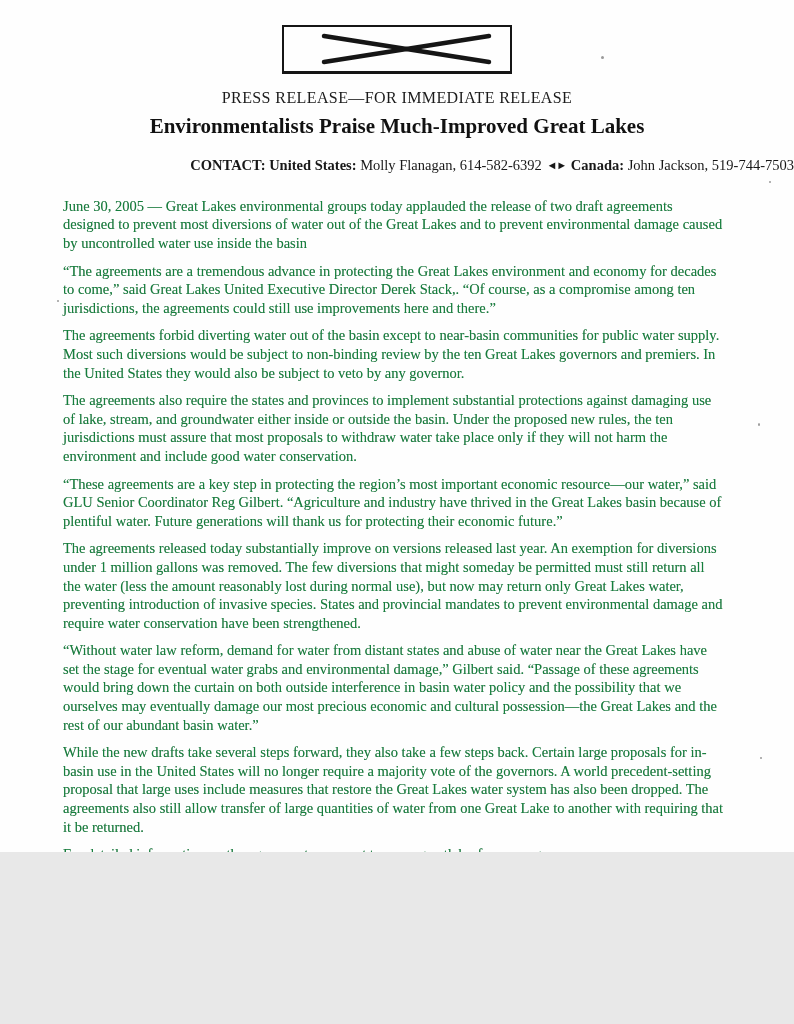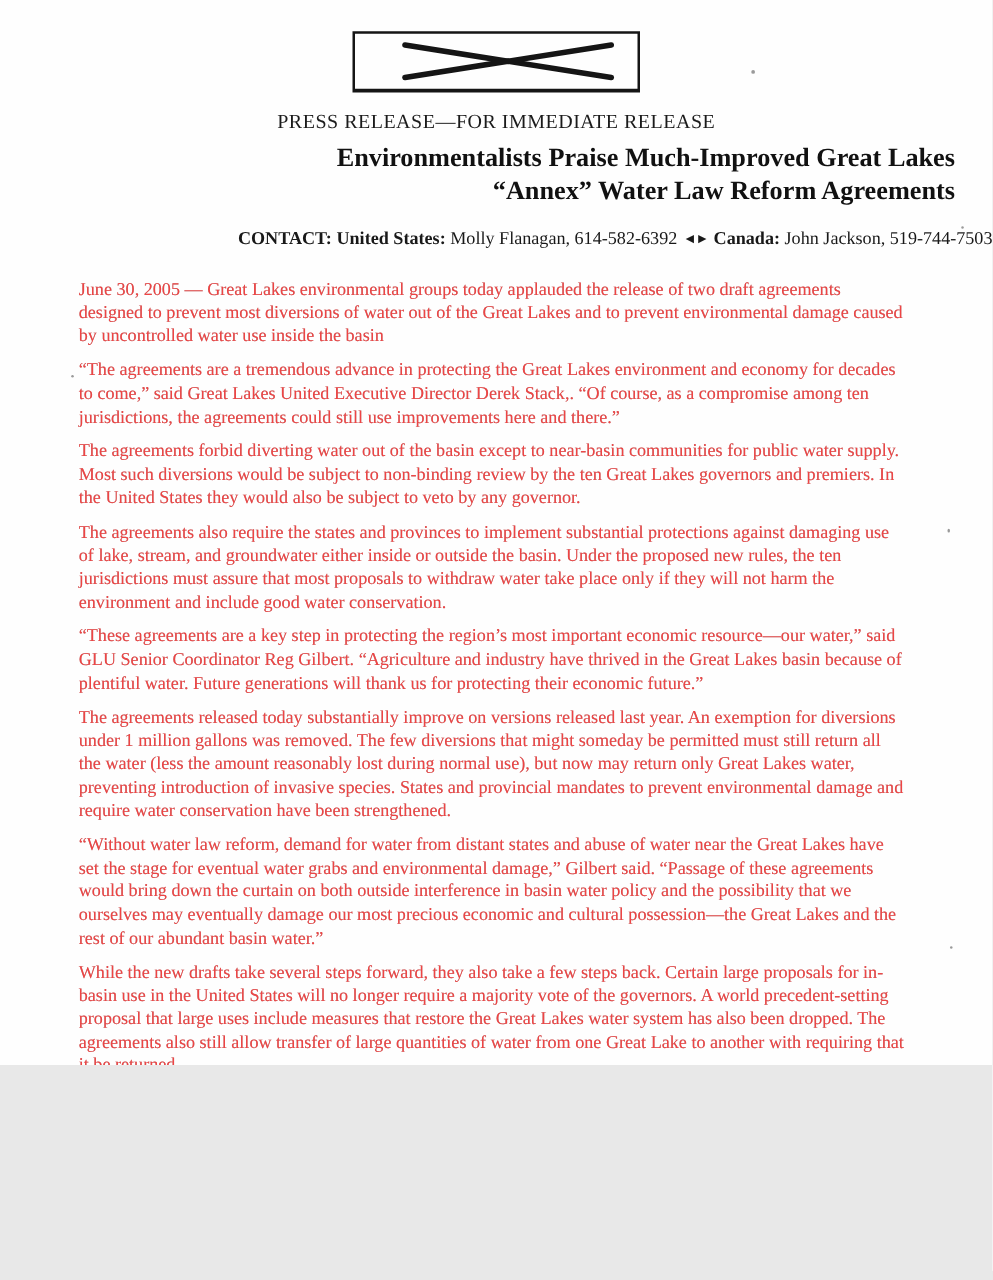--- a/index.html
+++ b/index.html
@@ -30,21 +30,21 @@
   .logo-box svg { display: block; width: 100%; height: 100%; }
   .release-line {
     margin-top: 15px;
     text-align: center;
     font-size: 16px;
     letter-spacing: 0.4px;
     color: #1b1b1b;
   }
   .doc-title {
     margin: 7px 30px 0 30px;
-    text-align: right;
+    text-align: center;
     font-size: 21px;
     font-weight: bold;
     line-height: 1.23;
     color: #111;
   }
   .contact-line {
     margin-top: 17px;
     text-align: right;
     font-size: 14.5px;
     color: #181818;
@@ -54,21 +54,21 @@
     font-size: 11px;
     letter-spacing: -1px;
     position: relative;
     top: -1px;
     padding: 0 1px;
   }
   .body-text {
     margin: 23px 70px 0 63px;
     font-size: 14.5px;
     line-height: 18.6px;
-    color: #ef4444;
+    color: #15803d;
     text-shadow: 0 0 0.4px rgba(20,20,20,0.35);
   }
   .para { margin: 0 0 9px 0; }
   
   .speck {
     position: absolute;
     background: #9a9a9a;
     border-radius: 50%;
   }
   .s1 { left: 601px; top: 56px;  width: 3px; height: 3px; }
@@ -92,21 +92,21 @@
 
   <div class="logo-box">
     <svg viewBox="0 0 226 44" aria-hidden="true">
       <line x1="40" y1="9" x2="205" y2="35" stroke="#151515" stroke-width="4.5" stroke-linecap="round"></line>
       <line x1="40" y1="35" x2="205" y2="9" stroke="#151515" stroke-width="4.5" stroke-linecap="round"></line>
     </svg>
   </div>
 
   <div class="release-line">PRESS RELEASE—FOR IMMEDIATE RELEASE</div>
 
-  <h1 class="doc-title"><span>Environmentalists Praise Much-Improved Great Lakes</span><br><span>“Annex” Water Law Reform Agreements</span></h1>
+  <h1 class="doc-title"><span>Environmentalists Praise Much-Improved Great Lakes</span><br></h1>
 
   <div class="contact-line">
     <span class="b">CONTACT:</span>
     <span class="b">United States:</span>
     <span>Molly Flanagan, 614-582-6392</span>
     <span class="sep">◄►</span>
     <span class="b">Canada:</span>
     <span>John Jackson, 519-744-7503</span>
   </div>
 

